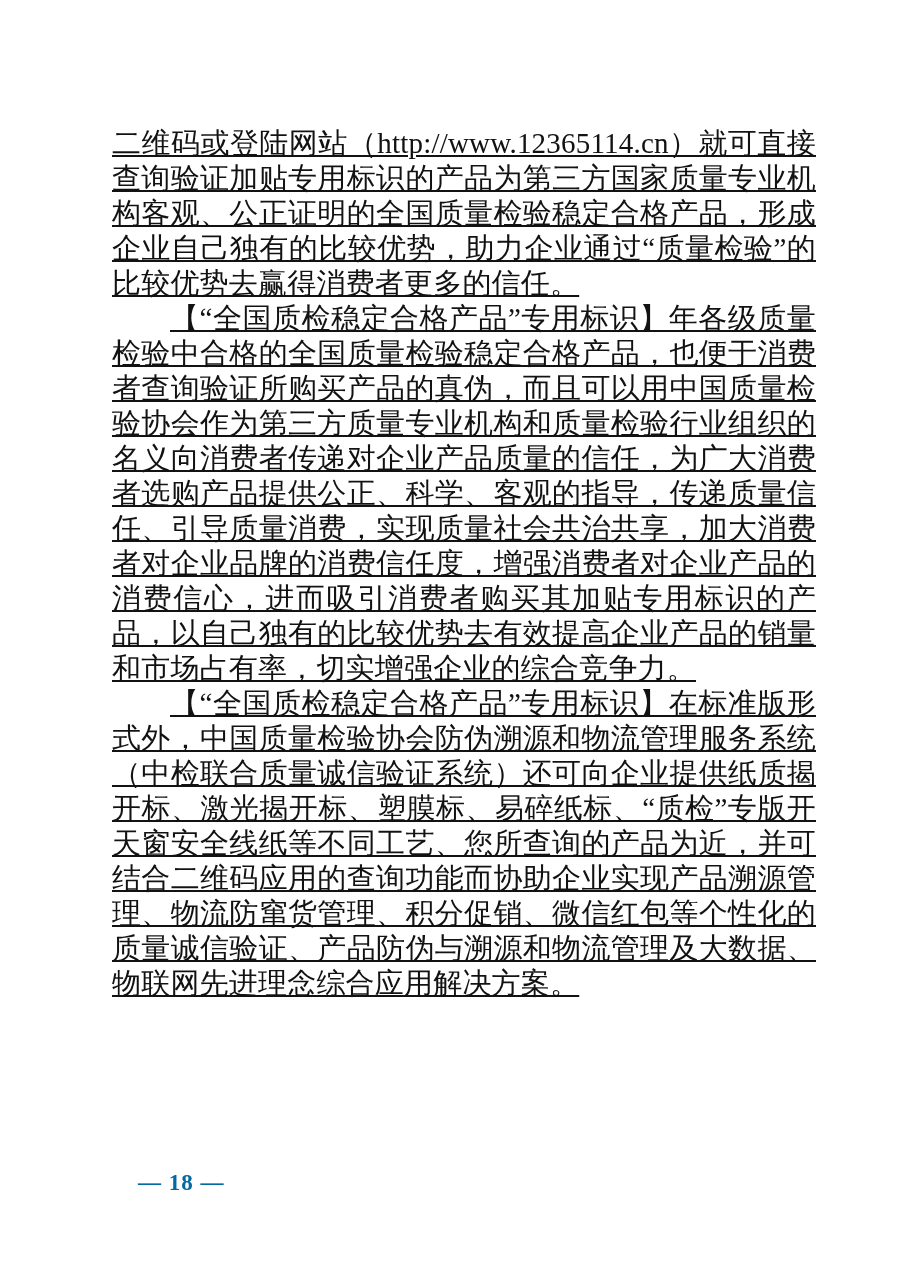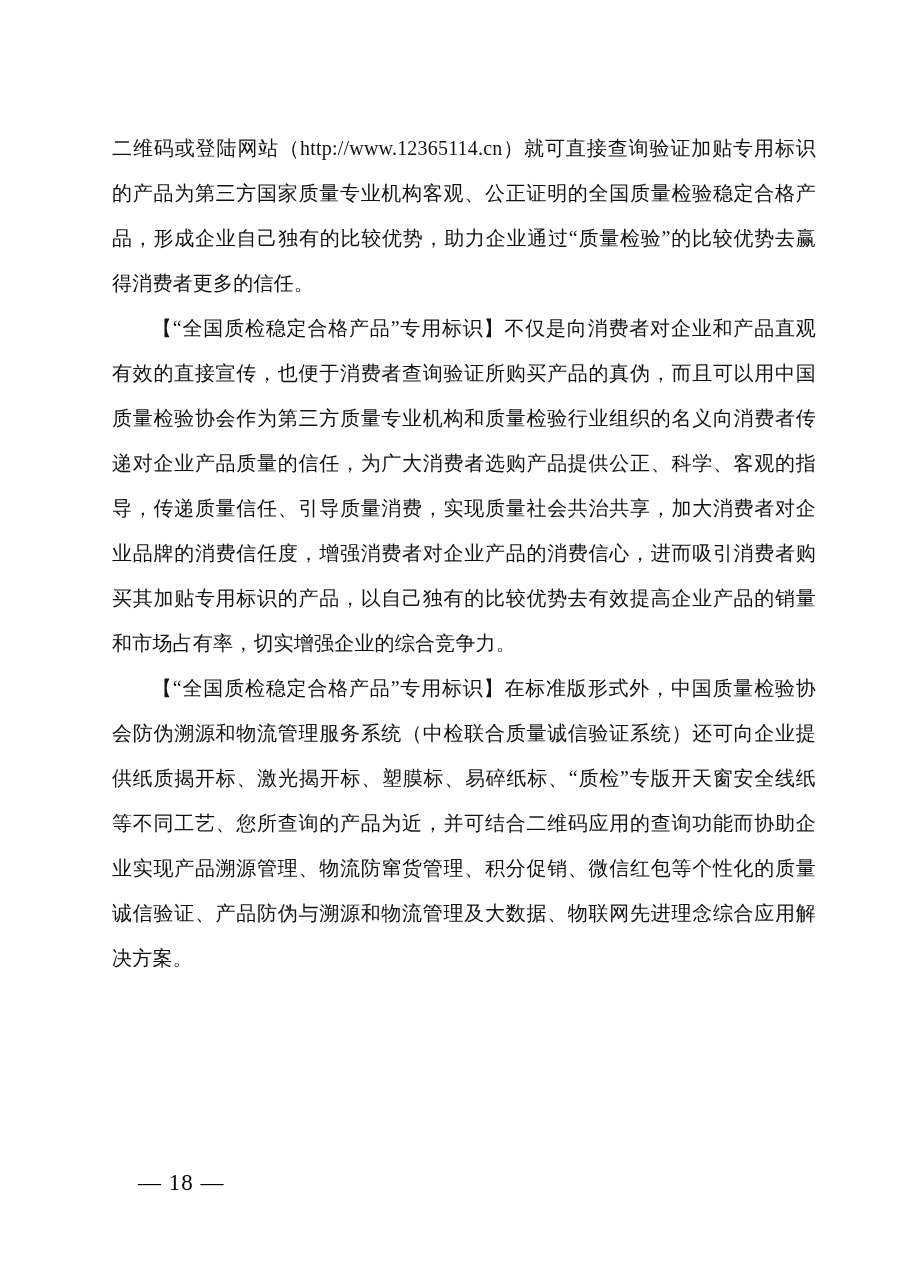--- a/index.html
+++ b/index.html
@@ -18,48 +18,50 @@
     position: relative;
     width: 900px;
     height: 1273px;
     background: #ffffff;
   }
   .content {
     position: absolute;
     left: 112px;
     top: 126px;
     width: 704px;
-    font-size: 20px;
-    line-height: 45px;
+    font-size: 29px;
+    line-height: 35px;
     text-align: justify;
     text-justify: inter-ideograph;
     letter-spacing: 0.2px;
+    text-decoration: underline;
   }
   .para {
     margin: 0;
     padding: 0;
     text-indent: 2em;
   }
   .para.no-indent {
     text-indent: 0;
   }
   .footer {
     position: absolute;
     left: 138px;
     top: 1170px;
     font-size: 23px;
-    color: #000000;
+    color: #0369a1;
     letter-spacing: 1px;
+    font-weight: bold;
   }
 </style>
 </head>
 <body>
 
 <div class="page">
   <div class="content">
     <p class="para no-indent">二维码或登陆网站（http://www.12365114.cn）就可直接查询验证加贴专用标识的产品为第三方国家质量专业机构客观、公正证明的全国质量检验稳定合格产品，形成企业自己独有的比较优势，助力企业通过“质量检验”的比较优势去赢得消费者更多的信任。</p>
-    <p class="para">【“全国质检稳定合格产品”专用标识】不仅是向消费者对企业和产品直观有效的直接宣传，也便于消费者查询验证所购买产品的真伪，而且可以用中国质量检验协会作为第三方质量专业机构和质量检验行业组织的名义向消费者传递对企业产品质量的信任，为广大消费者选购产品提供公正、科学、客观的指导，传递质量信任、引导质量消费，实现质量社会共治共享，加大消费者对企业品牌的消费信任度，增强消费者对企业产品的消费信心，进而吸引消费者购买其加贴专用标识的产品，以自己独有的比较优势去有效提高企业产品的销量和市场占有率，切实增强企业的综合竞争力。</p>
+    <p class="para">【“全国质检稳定合格产品”专用标识】年各级质量检验中合格的全国质量检验稳定合格产品，也便于消费者查询验证所购买产品的真伪，而且可以用中国质量检验协会作为第三方质量专业机构和质量检验行业组织的名义向消费者传递对企业产品质量的信任，为广大消费者选购产品提供公正、科学、客观的指导，传递质量信任、引导质量消费，实现质量社会共治共享，加大消费者对企业品牌的消费信任度，增强消费者对企业产品的消费信心，进而吸引消费者购买其加贴专用标识的产品，以自己独有的比较优势去有效提高企业产品的销量和市场占有率，切实增强企业的综合竞争力。</p>
     <p class="para">【“全国质检稳定合格产品”专用标识】在标准版形式外，中国质量检验协会防伪溯源和物流管理服务系统（中检联合质量诚信验证系统）还可向企业提供纸质揭开标、激光揭开标、塑膜标、易碎纸标、“质检”专版开天窗安全线纸等不同工艺、您所查询的产品为近，并可结合二维码应用的查询功能而协助企业实现产品溯源管理、物流防窜货管理、积分促销、微信红包等个性化的质量诚信验证、产品防伪与溯源和物流管理及大数据、物联网先进理念综合应用解决方案。</p>
   </div>
   <div class="footer">
     <span>— 18 —</span>
   </div>
 </div>
 
 </body></html>

